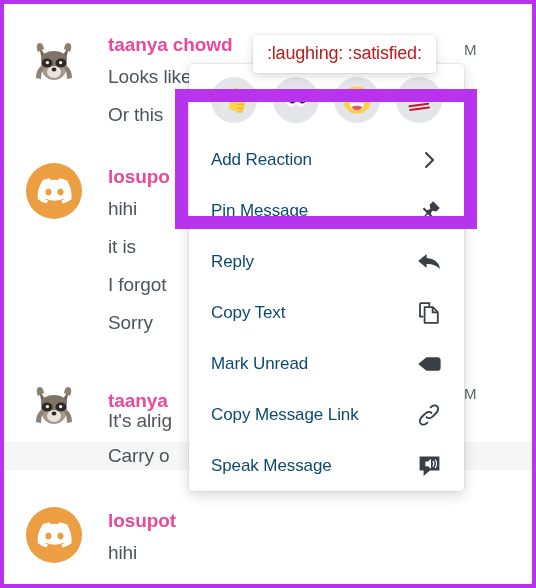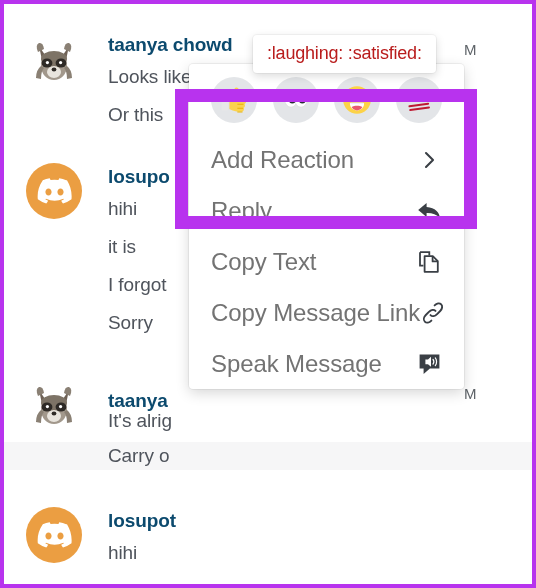--- a/index.html
+++ b/index.html
@@ -55,21 +55,21 @@
   .avatar.raccoon {
     background: transparent;
   }
   .avatar svg { display: block; }
 
   .username {
     position: absolute;
     left: 104px;
     font-size: 19px;
     font-weight: bold;
-    color: #0c4a6e;
+    color: #ec4899;
     white-space: nowrap;
     letter-spacing: -0.1px;
   }
   .msg-line {
     position: absolute;
     left: 104px;
     font-size: 19px;
     color: #4f545c;
     white-space: nowrap;
     letter-spacing: -0.1px;
@@ -123,22 +123,22 @@
   .menu-item {
     display: flex;
     align-items: center;
     justify-content: space-between;
     height: 51px;
     padding: 0 22px 0 22px;
     box-sizing: border-box;
     cursor: pointer;
   }
   .menu-item .label {
-    font-size: 24px;
-    color: #737373;
+    font-size: 17px;
+    color: #0c4a6e;
     letter-spacing: -0.1px;
     white-space: nowrap;
   }
   .menu-item .mi-icon {
     display: flex;
     align-items: center;
     justify-content: center;
     width: 26px;
     height: 26px;
     color: #3a3f45;
@@ -312,20 +312,28 @@
 
     <div class="menu-item">
       <span class="label">Add Reaction</span>
       <span class="mi-icon">
         <svg width="13" height="20" viewBox="0 0 13 20" aria-hidden="true">
           <path d="M3 3 L10 10 L3 17" fill="none" stroke="currentColor" stroke-width="2.1" stroke-linecap="round" stroke-linejoin="round"></path>
         </svg>
       </span>
     </div>
 
+    <div class="menu-item">
+      <span class="label">Pin Message</span>
+      <span class="mi-icon">
+        <svg width="24" height="24" viewBox="0 0 24 24" aria-hidden="true">
+          <path fill="currentColor" d="M16.1 2.2 12.6 5.7l.7 4.2-3.4 1.4-2.7-2.7-1.5 1.5 4 4-6.5 7.7 7.7-6.5 4 4 1.5-1.5-2.7-2.7 1.4-3.4 4.2.7 3.5-3.5z"></path>
+        </svg>
+      </span>
+    </div>
 
     <div class="menu-item">
       <span class="label">Reply</span>
       <span class="mi-icon">
         <svg width="25" height="22" viewBox="0 0 25 22" aria-hidden="true">
           <path fill="currentColor" d="M9.6 3.1 1.2 10l8.4 6.9v-3.8c5.4-.2 9.8 1.3 13.4 5-.6-5.9-4.6-10.3-13.4-11.1z"></path>
         </svg>
       </span>
     </div>
 
@@ -335,20 +343,28 @@
       <span class="mi-icon">
         <svg width="23" height="24" viewBox="0 0 23 24" aria-hidden="true">
           <path fill="none" stroke="currentColor" stroke-width="1.8" d="M2 2.2h9.3v3.2"></path>
           <path fill="none" stroke="currentColor" stroke-width="1.8" d="M2 2.2v13.5h3.4"></path>
           <path fill="none" stroke="currentColor" stroke-width="1.8" stroke-linejoin="round" d="M6.6 6.2h8.2l5 5v10.6H6.6z"></path>
           <path fill="none" stroke="currentColor" stroke-width="1.8" stroke-linejoin="round" d="M14.6 6.4v5h5"></path>
         </svg>
       </span>
     </div>
 
+    <div class="menu-item">
+      <span class="label">Mark Unread</span>
+      <span class="mi-icon">
+        <svg width="25" height="20" viewBox="0 0 25 20" aria-hidden="true">
+          <path fill="currentColor" d="M9.4 3.2h11.3c1.6 0 2.9 1.3 2.9 2.9v7.8c0 1.6-1.3 2.9-2.9 2.9H9.4L1.2 10z"></path>
+        </svg>
+      </span>
+    </div>
 
     <div class="menu-item">
       <span class="label">Copy Message Link</span>
       <span class="mi-icon">
         <svg width="24" height="24" viewBox="0 0 24 24" aria-hidden="true">
           <g fill="none" stroke="currentColor" stroke-width="1.9" stroke-linecap="round">
             <path d="M13.6 4.4c2.1-2.1 5-2.6 6.6-1 1.6 1.6 1.1 4.5-1 6.6l-3.1 3.1c-2.1 2.1-5 2.6-6.6 1"></path>
             <path d="M10.4 19.6c-2.1 2.1-5 2.6-6.6 1-1.6-1.6-1.1-4.5 1-6.6l3.1-3.1c2.1-2.1 5-2.6 6.6-1"></path>
           </g>
         </svg>

